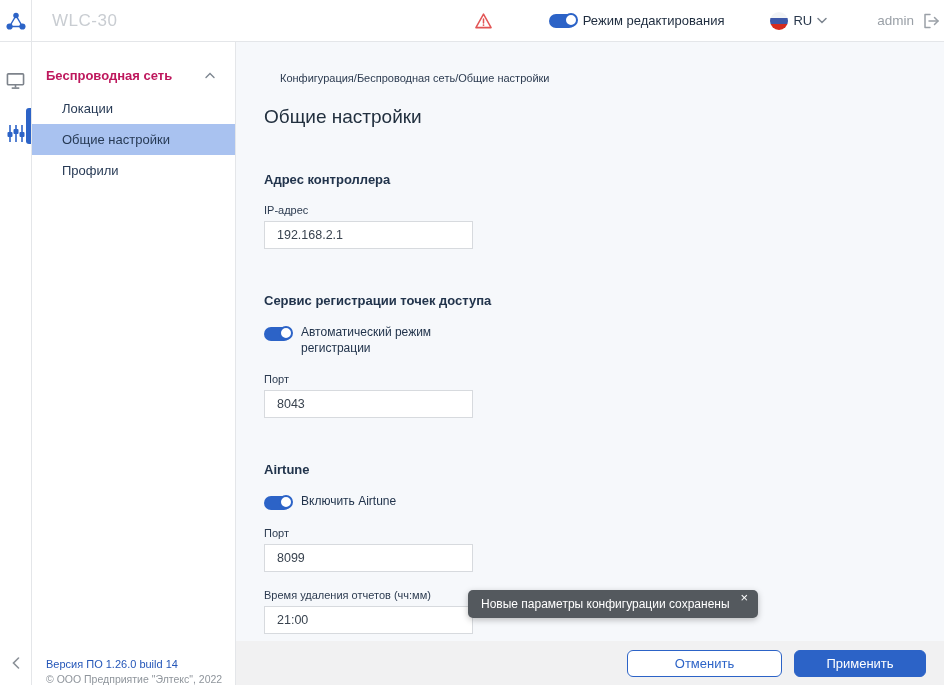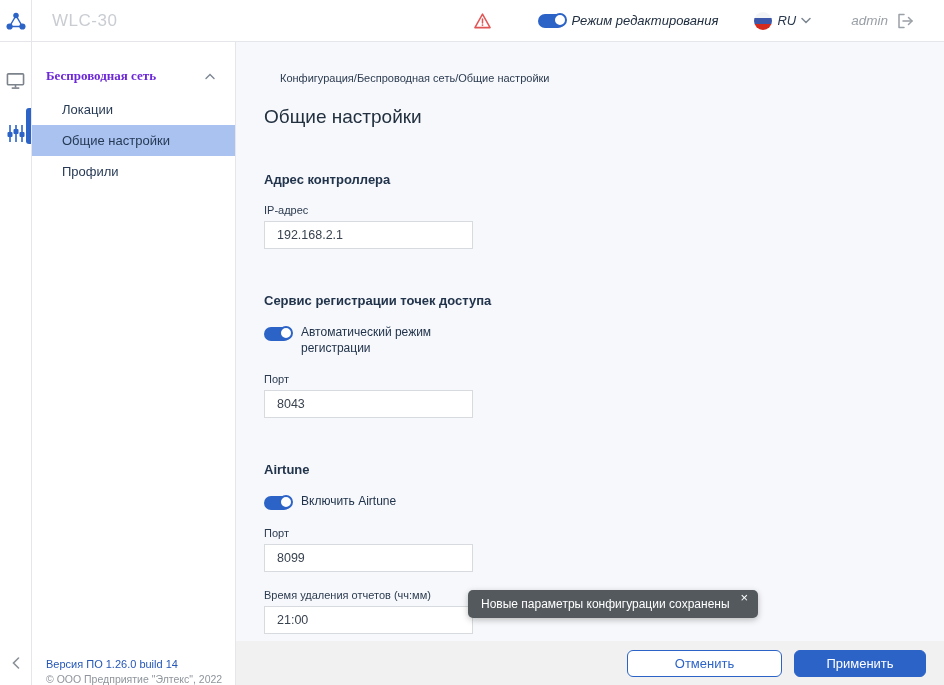--- a/index.html
+++ b/index.html
@@ -18,21 +18,21 @@
     background: #fff; border-bottom: 1px solid #e4e6e9;
   }
   .logo-box {
     width: 32px; flex: 0 0 32px; display: flex; align-items: center; justify-content: center;
     border-right: 1px solid #e4e6e9;
   }
   .app-title {
     font-size: 17px; color: #c9cdd2; letter-spacing: .5px;
     display: flex; align-items: center; padding-left: 20px; flex: 1 1 auto;
   }
-  .header-right { display: flex; align-items: center; gap: 8px; padding-right: 30px; font-style: italic; }
+  .header-right { display: flex; align-items: center; gap: 18px; padding-right: 4px; }
   .warn-wrap { display: flex; align-items: center; margin-right: 38px; }
   .editmode { display: flex; align-items: center; gap: 7px; margin-right: 28px; }
   .editmode-label { font-size: 13px; color: #202e40; }
   .lang { display: flex; align-items: center; gap: 5px; margin-right: 32px; cursor: pointer; }
   .lang-code { font-size: 13px; color: #29384c; }
   .user { display: flex; align-items: center; gap: 8px; }
   .user-name { font-size: 13.5px; color: #9aa0a7; }
 
   
   .switch { position: relative; width: 27px; height: 14px; border-radius: 8px;
@@ -66,21 +66,21 @@
 
   
   .sidebar {
     width: 204px; flex: 0 0 204px; background: #fff; border-right: 1px solid #e4e6e9;
     display: flex; flex-direction: column; position: relative;
   }
   .nav-group-header {
     display: flex; align-items: center; justify-content: space-between;
     padding: 26px 20px 10px 14px; cursor: pointer;
   }
-  .nav-group-label { font-size: 13px; font-weight: 600; color: #6d28d9; font-family: Liberation Serif, serif; }
+  .nav-group-label { font-size: 13px; font-weight: 600; color: #be185d; }
   .nav-item {
     height: 31px; display: flex; align-items: center; padding-left: 30px;
     font-size: 13px; color: #273a55; cursor: pointer;
   }
   .nav-item.selected { background: #a9c2f0; }
   .sidebar-footer { position: absolute; left: 14px; bottom: 0; }
   .version-link { font-size: 11px; color: #2456b8; cursor: pointer; margin-bottom: 3px; }
   .copyright { font-size: 10.5px; color: #8f959c; }
 
   

